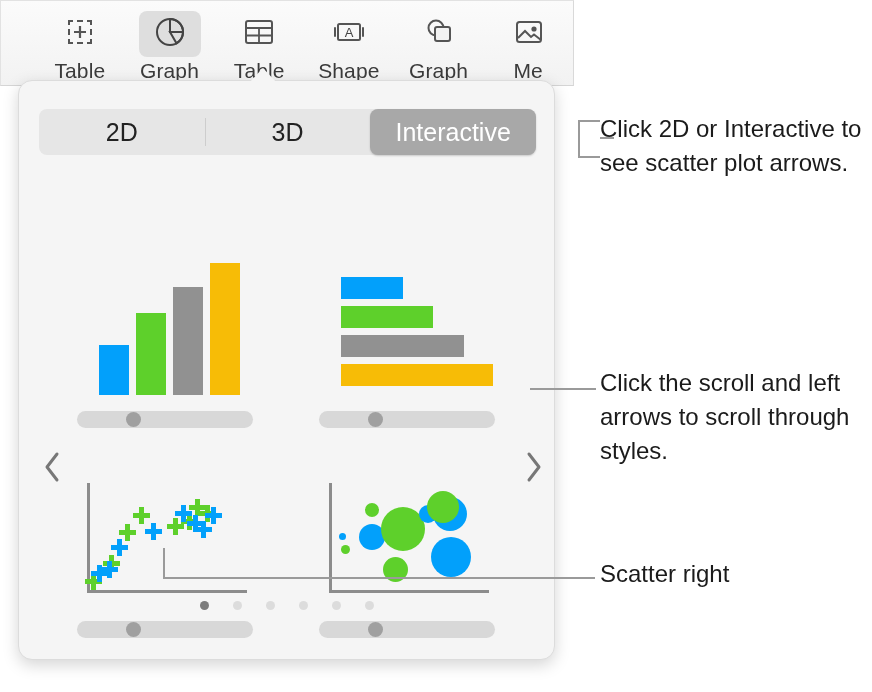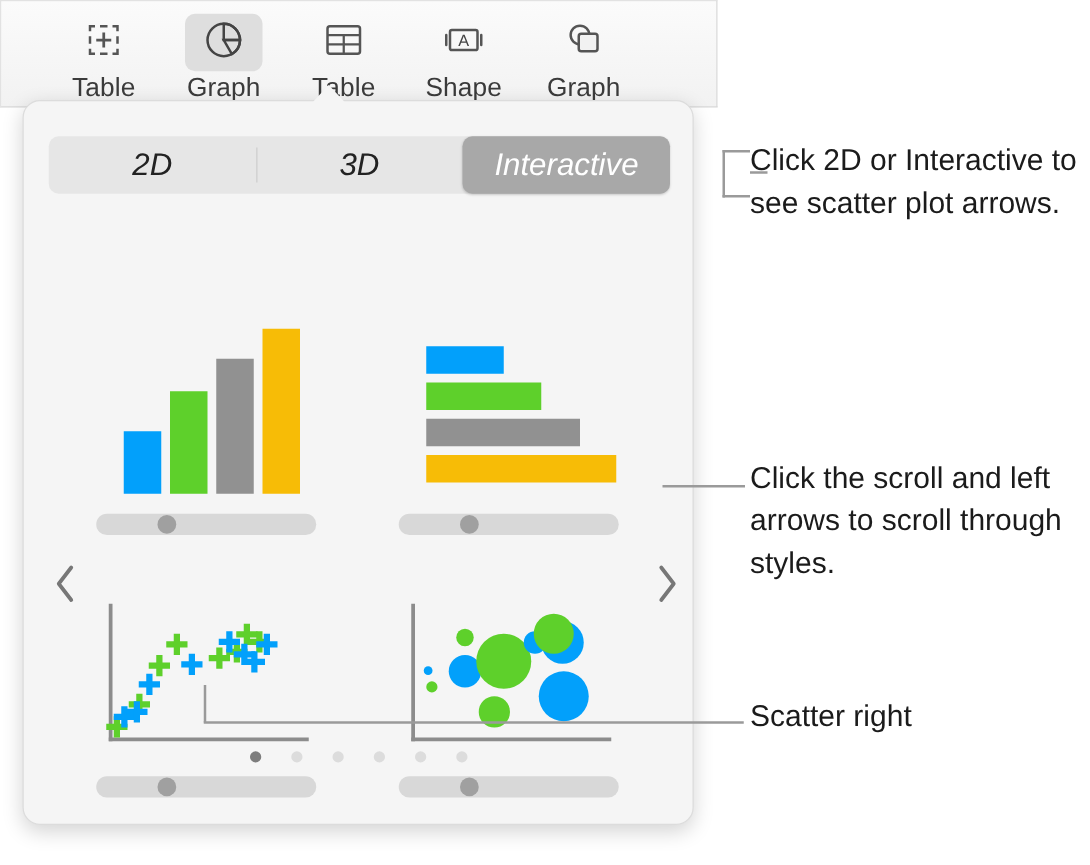--- a/index.html
+++ b/index.html
@@ -82,21 +82,20 @@
     border-radius: 8px;
     display: flex;
   }
   .seg {
     flex: 1;
     display: flex; align-items: center; justify-content: center;
     font-size: 25px;
     color: #222;
     border-radius: 8px;
     position: relative;
-    font-style: italic;
   }
   .seg + .seg::before {
     content: "";
     position: absolute; left: 0; top: 9px;
     width: 1px; height: 28px;
     background: #cdcdcd;
   }
   .seg.active {
     background: #a8a8a8;
     color: #ffffff;
@@ -258,20 +257,32 @@
       <span>
         <svg width="32" height="30" viewBox="0 0 32 30">
           <circle cx="13" cy="11" r="7.5" fill="none" stroke="#555" stroke-width="2"></circle>
           <rect x="12" y="10" width="15" height="14" rx="2" fill="#f2f2f2" stroke="#555" stroke-width="2"></rect>
         </svg>
       </span>
     </div>
     <div class="tb-label">Graph</div>
   </div>
 
+  <div class="tb-item">
+    <div class="tb-iconbox">
+      <span>
+        <svg width="30" height="28" viewBox="0 0 30 28">
+          <rect x="4" y="4" width="24" height="20" rx="2.5" fill="none" stroke="#555" stroke-width="2"></rect>
+          <circle cx="21" cy="11" r="2.6" fill="#555"></circle>
+          <path d="M5 20l7-7 6 6 3-2.5 7 5.5" fill="none" stroke="#555" stroke-width="2"></path>
+        </svg>
+      </span>
+    </div>
+    <div class="tb-label">Me</div>
+  </div>
 </div>
 
 <div id="popover-notch"></div>
 
 <div id="popover">
 
   <div id="segmented">
     <div class="seg">2D</div>
     <div class="seg">3D</div>
     <div class="seg active">Interactive</div>

